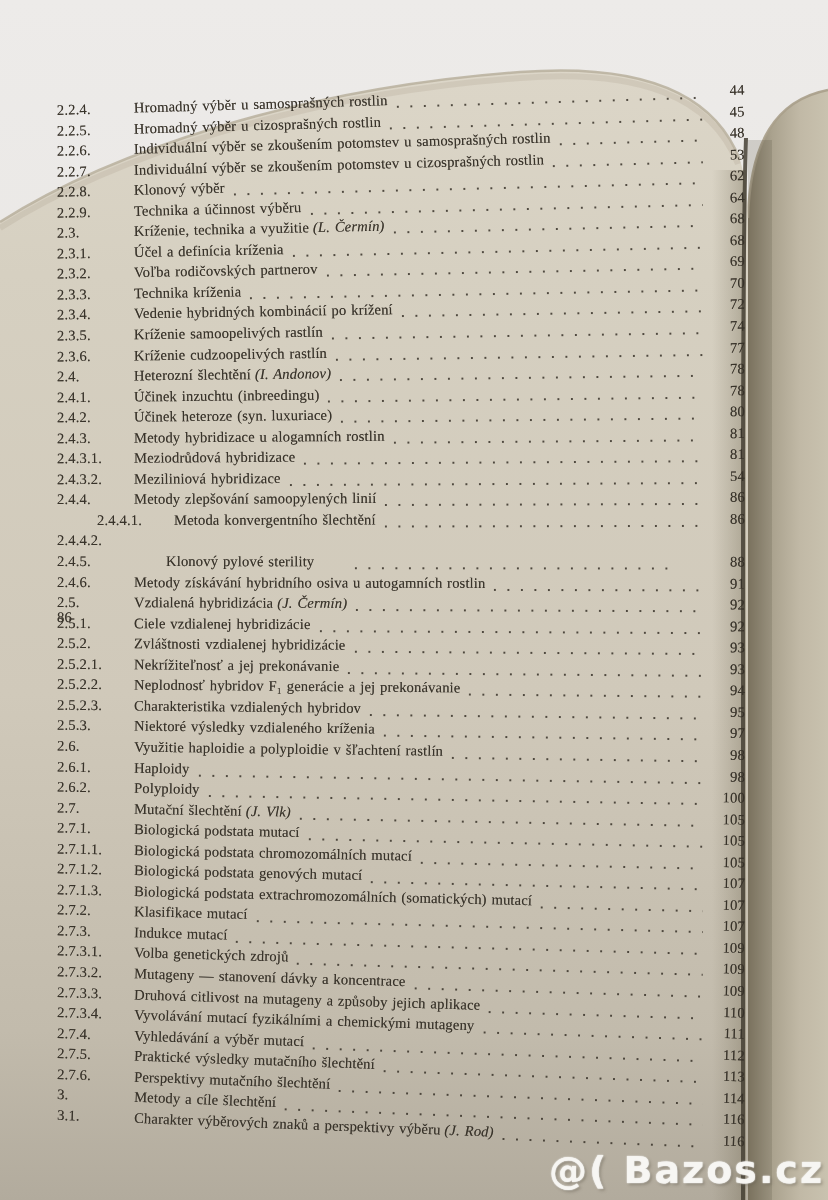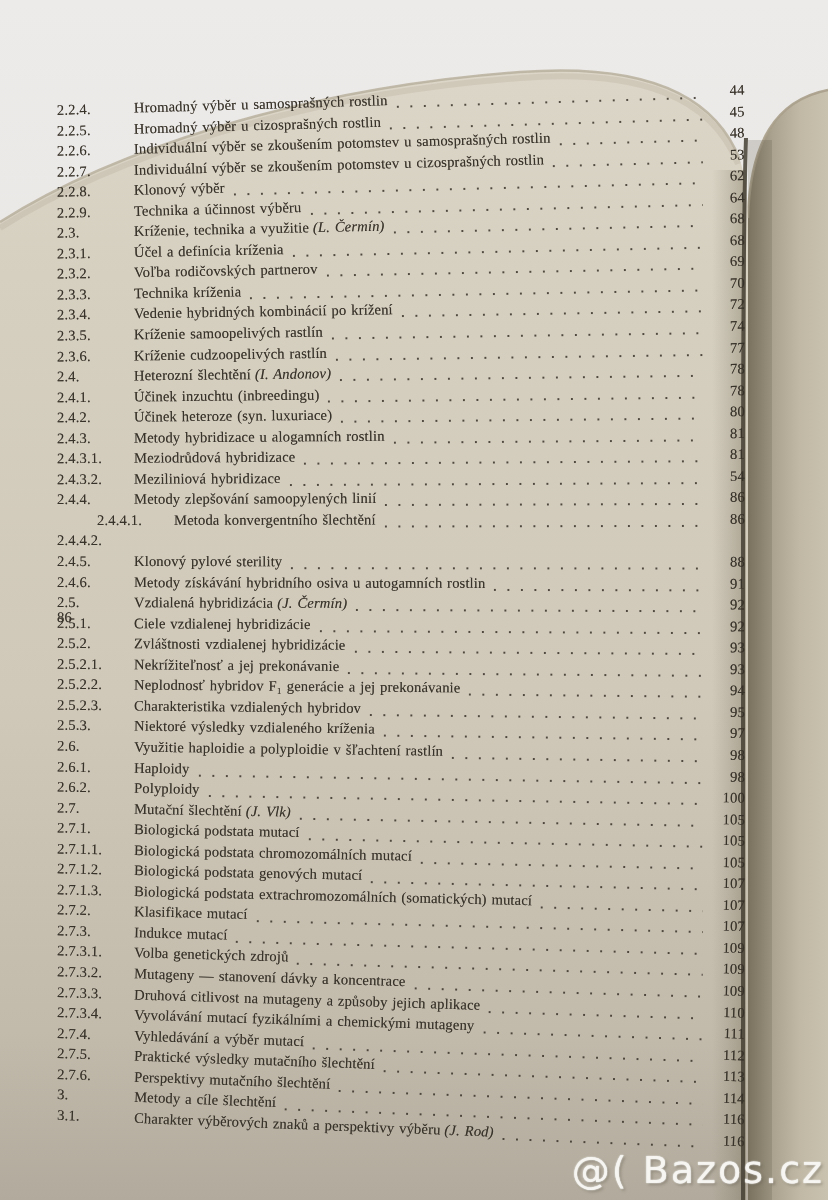--- a/index.html
+++ b/index.html
@@ -26,21 +26,21 @@
   .author{flex:0 0 auto;font-style:italic;padding-left:4px;}
   .dots{
     flex:1 1 0;min-width:0;height:16px;align-self:flex-end;margin:0 4px 0 7px;
     background-image:radial-gradient(circle 1.3px at 3px 10px,rgba(56,50,41,.85) 1.2px,rgba(56,50,41,0) 1.4px);
     background-size:13.5px 16px;background-repeat:repeat-x;
   }
   .pg{flex:0 0 38px;text-align:right;}
   #watermark{
     position:absolute;right:4px;bottom:8px;
     font-family:"DejaVu Sans","Liberation Sans",sans-serif;
-    font-weight:normal;font-size:38px;letter-spacing:2px;
+    font-weight:bold;font-size:38px;letter-spacing:2px;
     color:rgba(245,244,240,.78);
     text-shadow:0 0 1px rgba(255,255,255,.95),0 0 2px rgba(255,255,255,.6),2px 2px 3px rgba(100,94,80,.45);
   }
 </style>
 </head>
 <body>
 
 <svg class="bg" width="828" height="1200" viewBox="0 0 828 1200" aria-hidden="true">
   <defs>
     <linearGradient id="paperG" x1="0" y1="0" x2="0" y2="1">
@@ -228,21 +228,21 @@
 
     <span class="dots"></span>
     <span class="pg">86</span>
   </div>
     <div class="row" style="transform: rotate(-0.03deg); flex-direction: column;">
     <span class="num">2.4.4.2.</span>
 
     <span class="dots"></span>
     <span class="pg">86</span>
   </div>
-    <div class="row" style="transform: rotate(0.05deg);">
+    <div class="row" style="transform: rotate(0.05deg); gap: 32px;">
     <span class="num">2.4.5.</span>
     <span class="title">Klonový pylové sterility</span>
 
     <span class="dots"></span>
     <span class="pg">88</span>
   </div>
     <div class="row" style="transform: rotate(0.13deg);">
     <span class="num">2.4.6.</span>
     <span class="title">Metody získávání hybridního osiva u autogamních rostlin</span>
 

